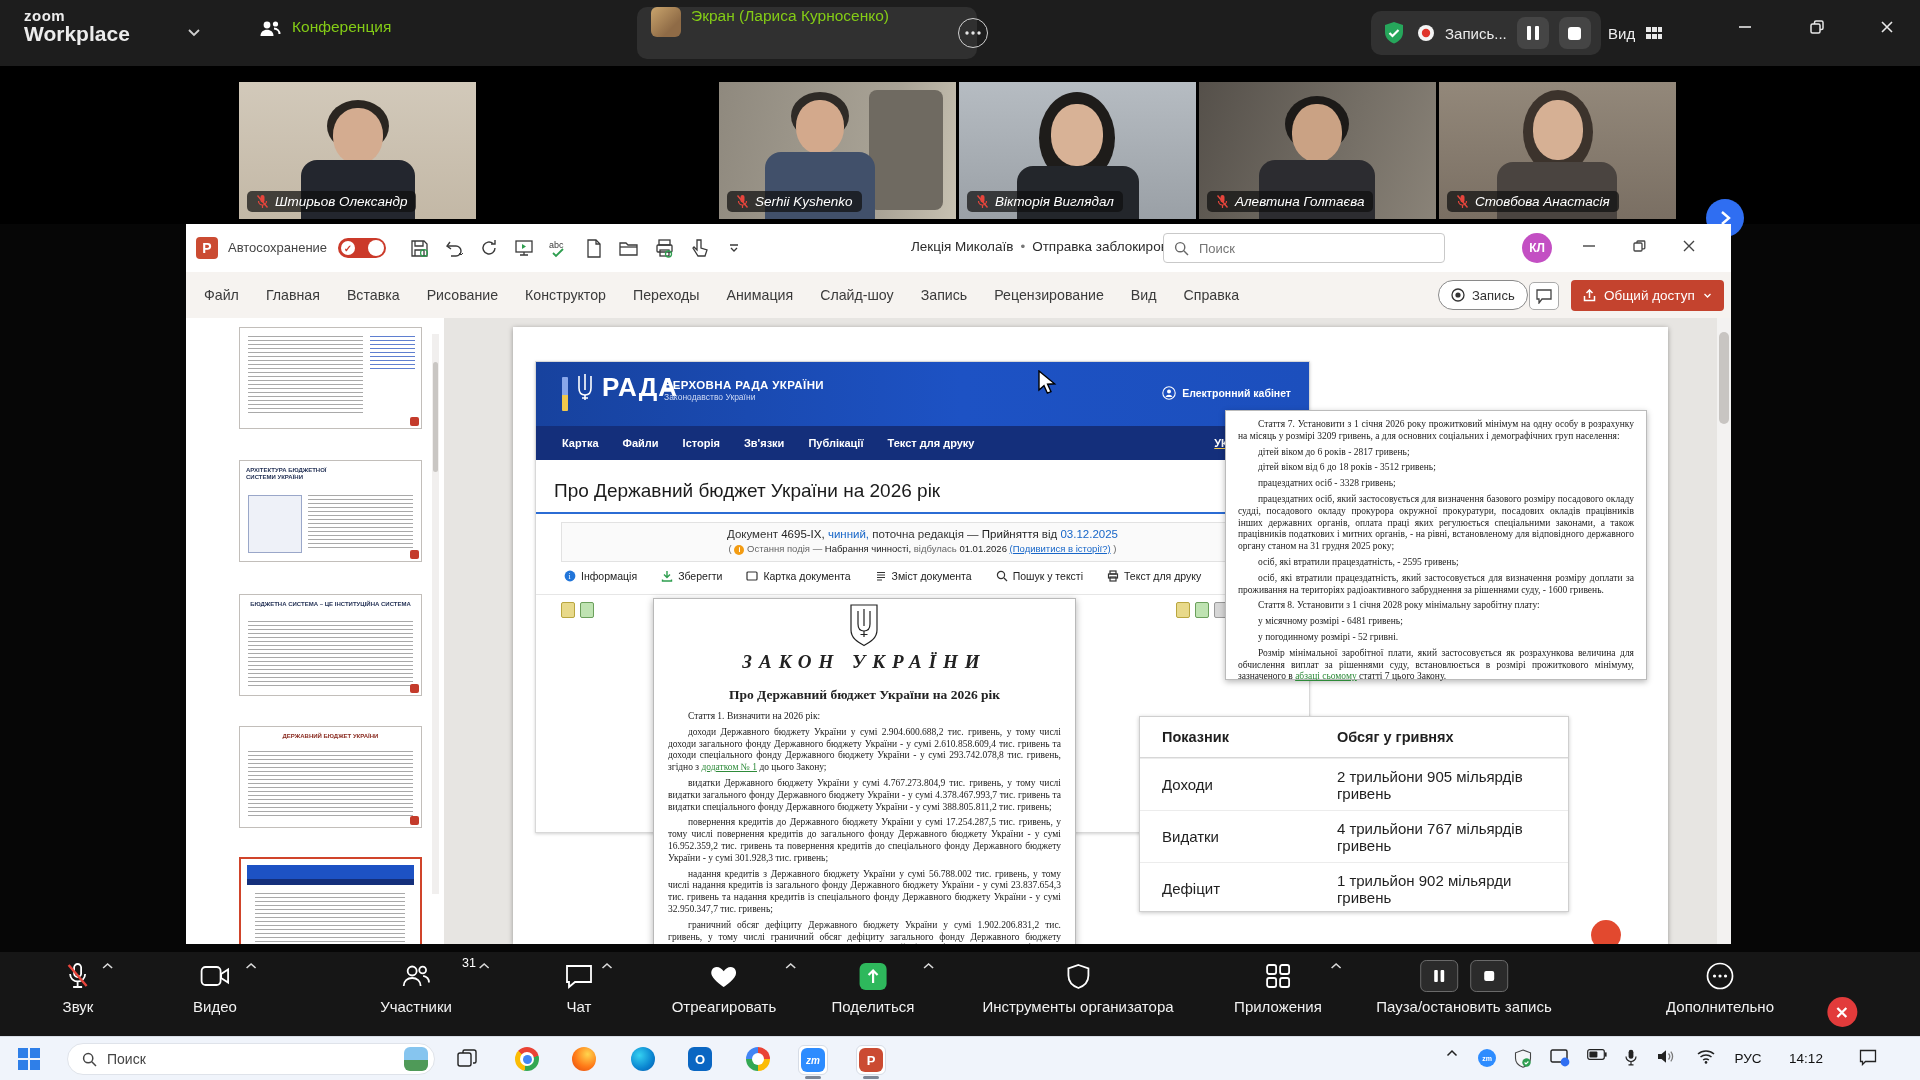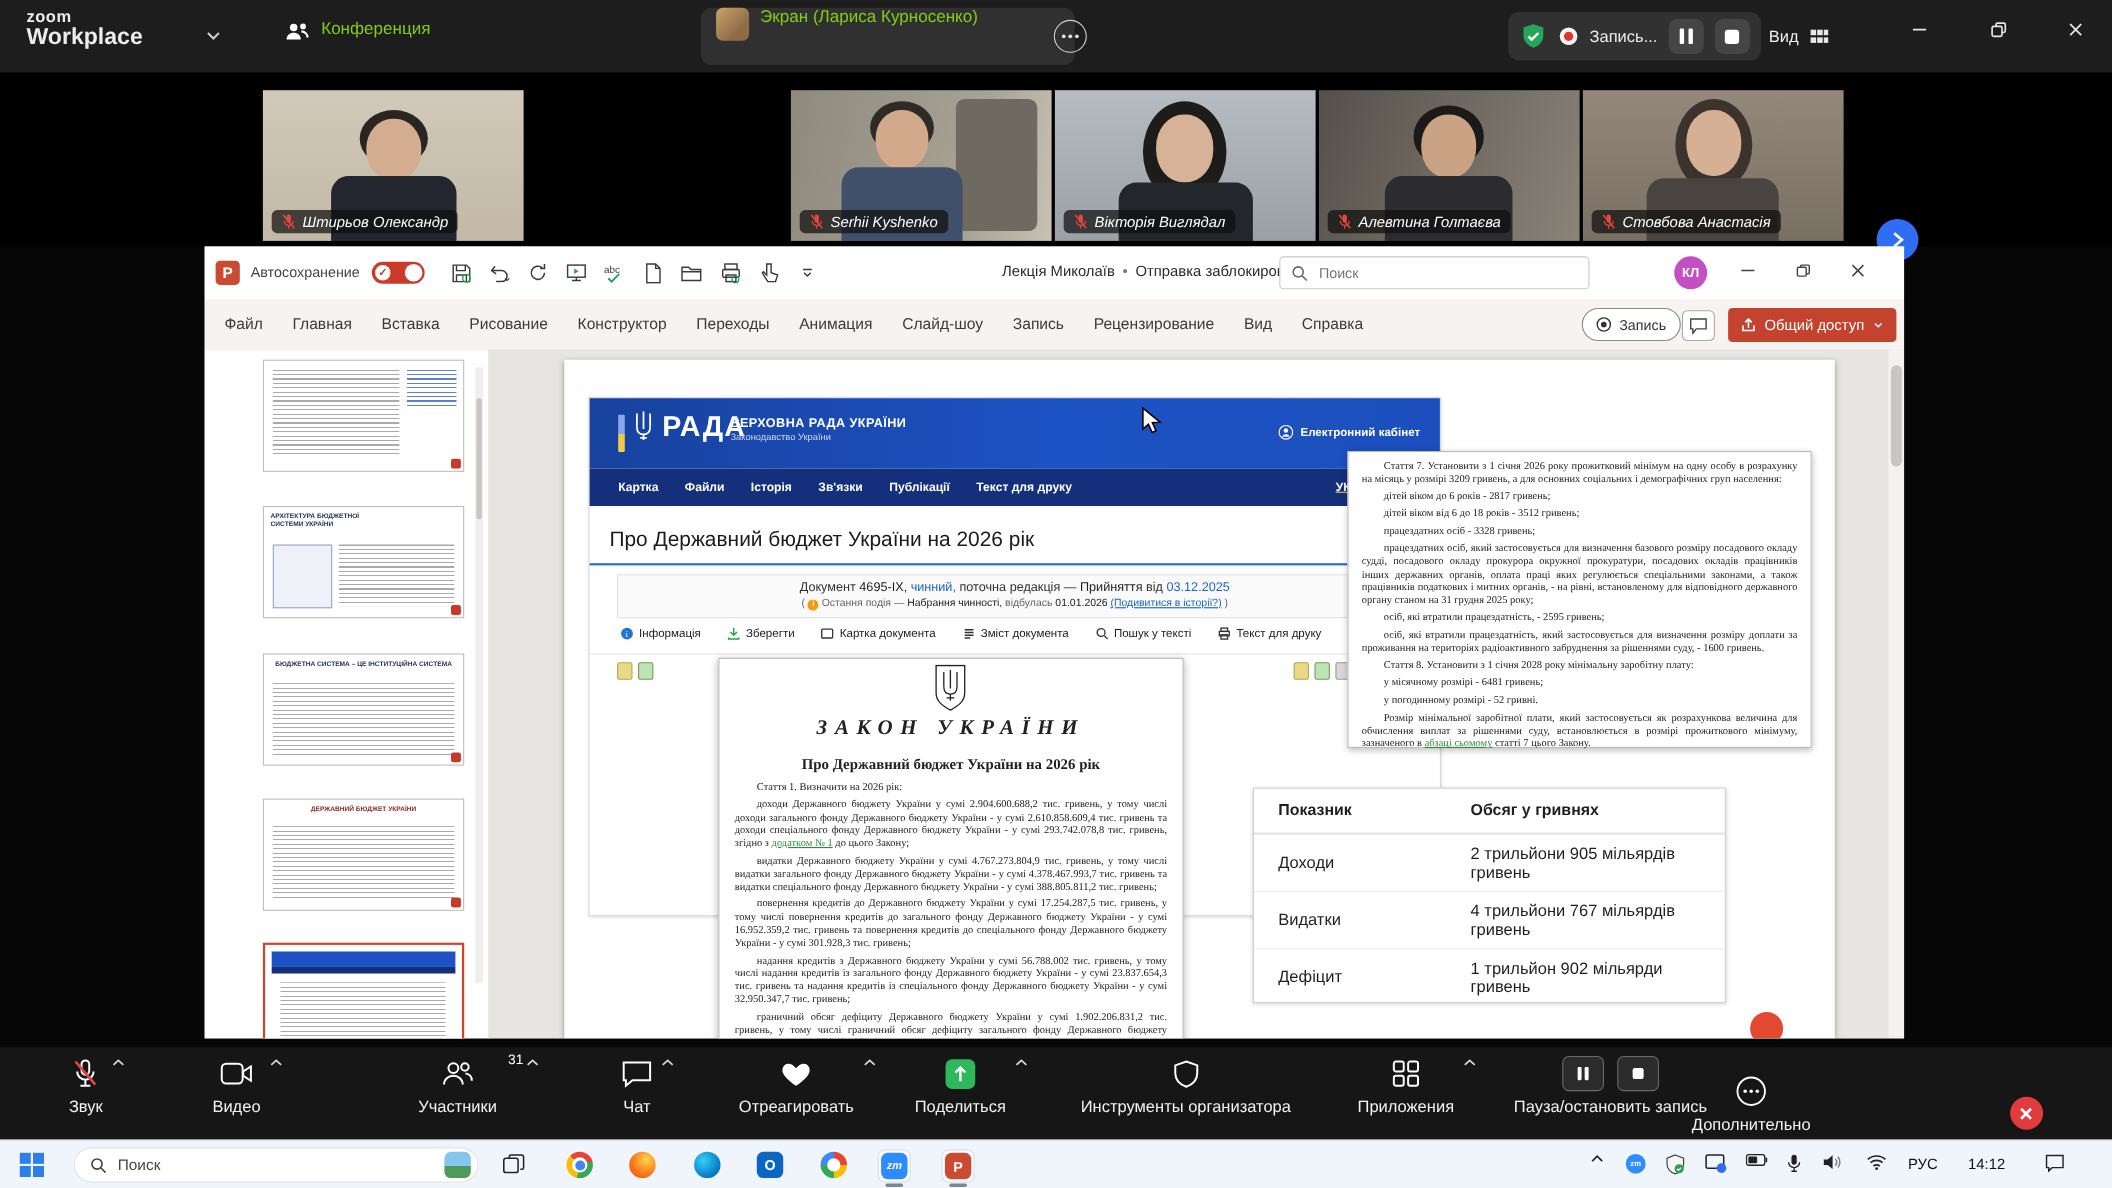--- a/index.html
+++ b/index.html
@@ -859,21 +859,21 @@
         </span>
         <span class="psbox">
           <svg width="12" height="12" viewBox="0 0 12 12">
               <rect x="1" y="1" width="10" height="10" rx="2" fill="#fff"></rect>
             </svg>
         </span>
       </div>
       <div class="tbl">Пауза/остановить запись</div>
     </div>
 
-    <div class="tbi" style="left:1592px;margin-top:16px;">
+    <div class="tbi" style="left:1720px;">
       <div class="tbico">
         <svg width="28" height="28" viewBox="0 0 28 28">
             <circle cx="14" cy="14" r="12.5" fill="none" stroke="#fff" stroke-width="1.7"></circle>
             <circle cx="8.5" cy="14" r="1.6" fill="#fff"></circle>
             <circle cx="14" cy="14" r="1.6" fill="#fff"></circle>
             <circle cx="19.5" cy="14" r="1.6" fill="#fff"></circle>
           </svg>
       </div>
       <div class="tbl">Дополнительно</div>
     </div>

